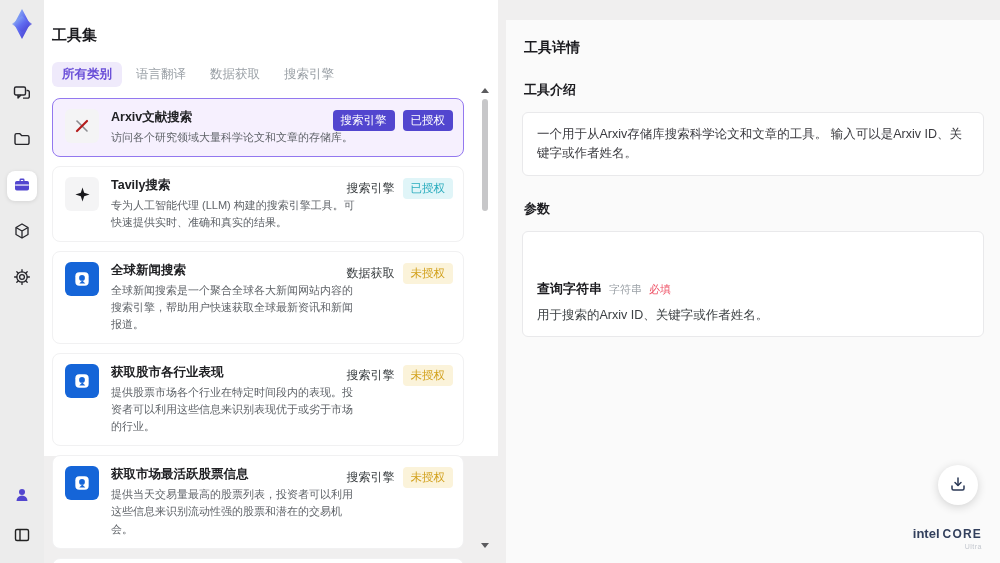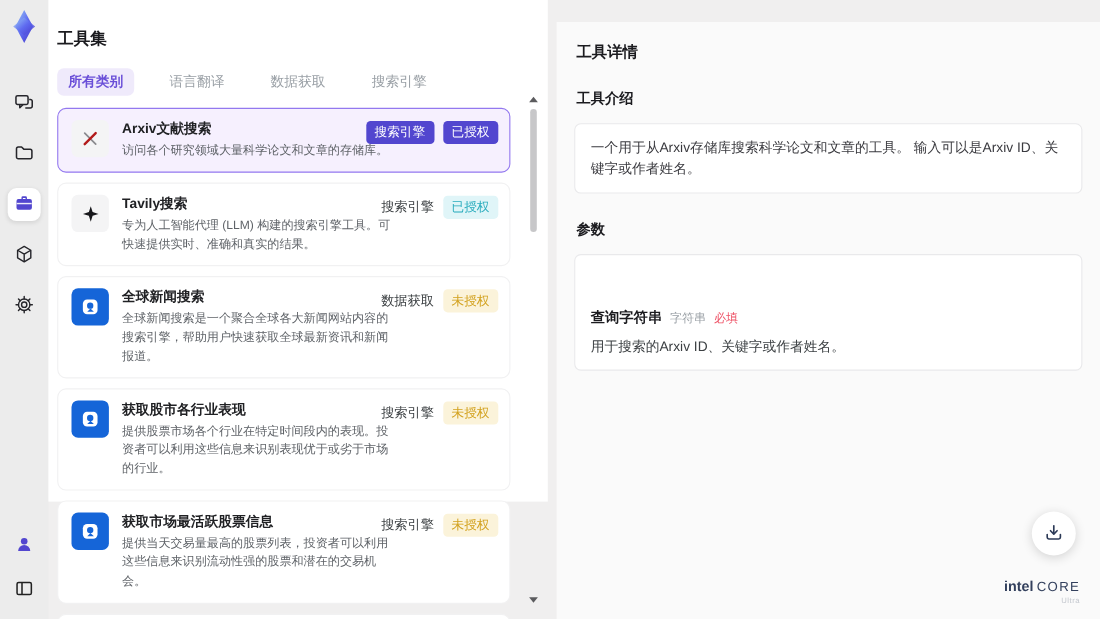--- a/index.html
+++ b/index.html
@@ -24,21 +24,21 @@
   .nav-btn.active { background:#ffffff; color:#5246cf; box-shadow:0 1px 4px rgba(0,0,0,.10); }
   .sidebar-spacer { flex:1; }
   .sidebar-bottom { display:flex; flex-direction:column; gap:10px; align-items:center; margin-bottom:12px; }
 
   
   .list-panel {
     position:absolute; left:44px; top:0; width:454px; height:456px;
     background:#ffffff; padding:18px 24px 0 8px;
   }
   .page-title { font-size:15px; font-weight:bold; color:#1b1b1f; margin:8px 0 0 0; }
-  .tabs { margin-top:17px; display:flex; gap:22px; align-items:flex-start; }
+  .tabs { margin-top:17px; display:flex; gap:4px; align-items:flex-start; }
   .tab {
     border:none; background:transparent; font-size:12.5px; color:#9aa0a6;
     padding:4px 10px; border-radius:6px; cursor:pointer; white-space:nowrap;
   }
   .tab.active { background:#efeafb; color:#6a4fd8; font-weight:bold; }
 
   .tool-list { margin-top:11px; width:412px; }
   .tool-card {
     position:relative; display:flex; align-items:flex-start;
     padding:10px 10px 10px 12px; border:1px solid #f1f1f2; border-radius:8px;
@@ -91,21 +91,21 @@
   .param-desc { font-size:12.5px; color:#3c4043; margin-top:9px; }
 
   
   .download-fab {
     position:absolute; right:22px; bottom:58px; width:40px; height:40px; border-radius:50%;
     background:#ffffff; border:none; box-shadow:0 2px 10px rgba(0,0,0,.16);
     display:flex; align-items:center; justify-content:center; cursor:pointer;
   }
   .intel-logo { position:absolute; right:18px; bottom:13px; text-align:right; color:#33405d; line-height:1; }
   .intel-name { font-weight:bold; font-size:13px; }
-  .intel-core { font-size:12px; letter-spacing:1.2px; font-weight:400; margin-left:3px; }
+  .intel-core { font-size:12px; letter-spacing:1.2px; font-weight:700; margin-left:3px; }
   .intel-sub  { display:block; font-size:7px; color:#c3c7ce; margin-top:2px; letter-spacing:.5px; }
 </style>
 </head>
 <body>
 
 <div class="page">
 
   <aside class="sidebar">
     <div class="logo">
       <svg width="28" height="32" viewBox="0 0 28 32">

